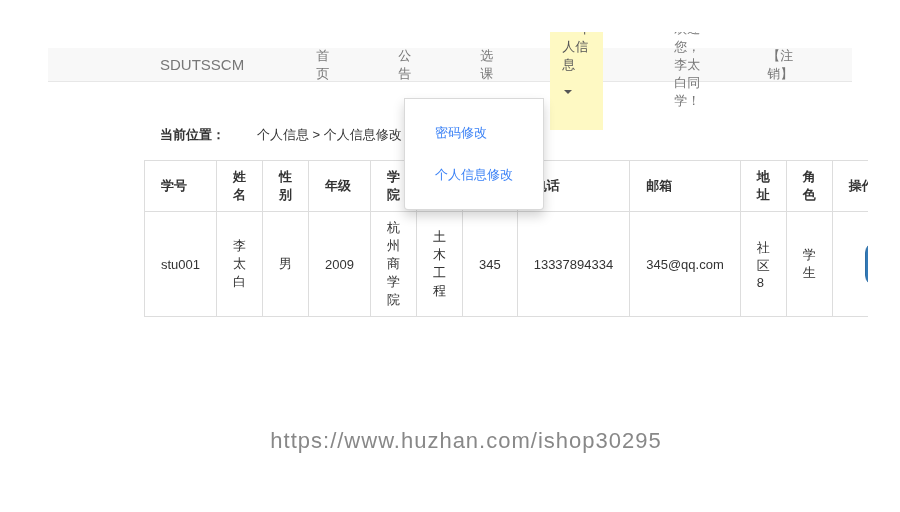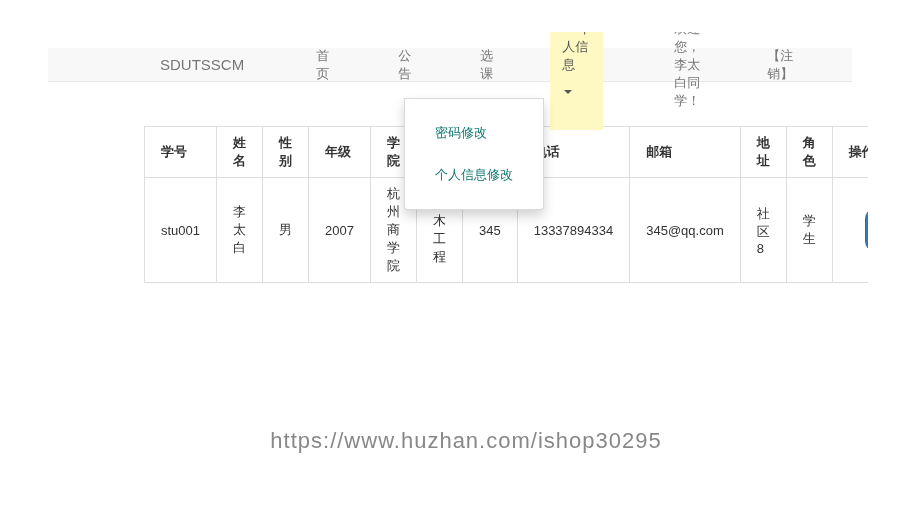--- a/index.html
+++ b/index.html
@@ -6,21 +6,21 @@
 body { font-family: "Helvetica Neue", Helvetica, Arial, "Microsoft YaHei", sans-serif; font-size: 13px; color: #333; background: #fff; }
 .navbar { background: #f8f8f8; border-bottom: 1px solid #e7e7e7; height: 34px; display: flex; align-items: center; padding: 0 80px; position: relative; }
 .navbar-brand { color: #777; font-size: 15px; padding: 0 15px 0 0; text-decoration: none; }
 .nav-left { display: flex; align-items: center; }
 .nav-item { color: #777; padding: 20px 12px; text-decoration: none; font-size: 13px; cursor: pointer; display: inline-block; position: relative; }
 .nav-item.open { background: #fef9c3; color: #555; }
 .caret { display: inline-block; width: 0; height: 0; margin-left: 2px; vertical-align: middle; border-top: 4px solid; border-right: 4px solid transparent; border-left: 4px solid transparent; }
 .nav-right { margin-left: auto; display: flex; align-items: center; justify-content: flex-end; }
 .nav-text { color: #777; padding: 8px 10px; font-size: 13px; }
 .dropdown-menu { position: absolute; top: 34px; left: 340px; background: #fff; border: 1px solid #ccc; border: 1px solid rgba(0,0,0,.15); border-radius: 0 0 4px 4px; box-shadow: 0 6px 12px rgba(0,0,0,.175); min-width: 100px; z-index: 1000; padding: 5px 0; }
-.dropdown-item { display: block; padding: 4px 14px; color: #0f766e; text-decoration: none; font-size: 13px; cursor: pointer; white-space: nowrap; }
+.dropdown-item { display: block; padding: 4px 14px; color: #3b82f6; text-decoration: none; font-size: 13px; cursor: pointer; white-space: nowrap; }
 .container { padding: 12px 80px; }
 .breadcrumb-line { font-size: 13px; color: #333; margin-bottom: 12px; }
 .breadcrumb-label { font-weight: bold; }
 .table { width: 100%; border-collapse: collapse; }
 .table th, .table td { border: 1px solid #ddd; padding: 7px 16px; text-align: left; font-size: 13px; vertical-align: middle; }
 .table th { font-weight: bold; background: #fff; }
 .btn-primary { background: #337ab7; border: 1px solid #2e6da4; color: #fff; padding: 5px 10px; border-radius: 12px; font-size: 12px; cursor: pointer; }
 .watermark { position: fixed; left: 50%; top: 412px; transform: translateX(-50%); font-family: Liberation Sans, sans-serif; font-size: 22px; color: #888; letter-spacing: 1px; pointer-events: none; }
 </style>
 </head>
@@ -41,20 +41,23 @@
     <span class="nav-text">欢迎您，李太白同学！</span>
     <a class="nav-item">【注销】</a>
   </div>
   <div class="dropdown-menu">
     <a class="dropdown-item">密码修改</a>
     <a class="dropdown-item">个人信息修改</a>
   </div>
 </div>
 
 <div class="container">
+  <div class="breadcrumb-line">
+    <span class="breadcrumb-label">当前位置：</span><span>个人信息 &gt; 个人信息修改</span>
+  </div>
 
   <table class="table">
     <thead>
       <tr>
         <th>学号</th>
         <th>姓名</th>
         <th>性别</th>
         <th>年级</th>
         <th>学院</th>
         <th>专业</th>
@@ -64,21 +67,21 @@
         <th>地址</th>
         <th>角色</th>
         <th>操作</th>
       </tr>
     </thead>
     <tbody>
       <tr>
         <td>stu001</td>
         <td>李太白</td>
         <td>男</td>
-        <td>2007</td>
+        <td>2009</td>
         <td>杭州商学院</td>
         <td>土木工程</td>
         <td>345</td>
         <td>13337894334</td>
         <td>345@qq.com</td>
         <td>社区8</td>
         <td>学生</td>
         <td>
           <button class="btn-primary">编辑</button>
         </td>

